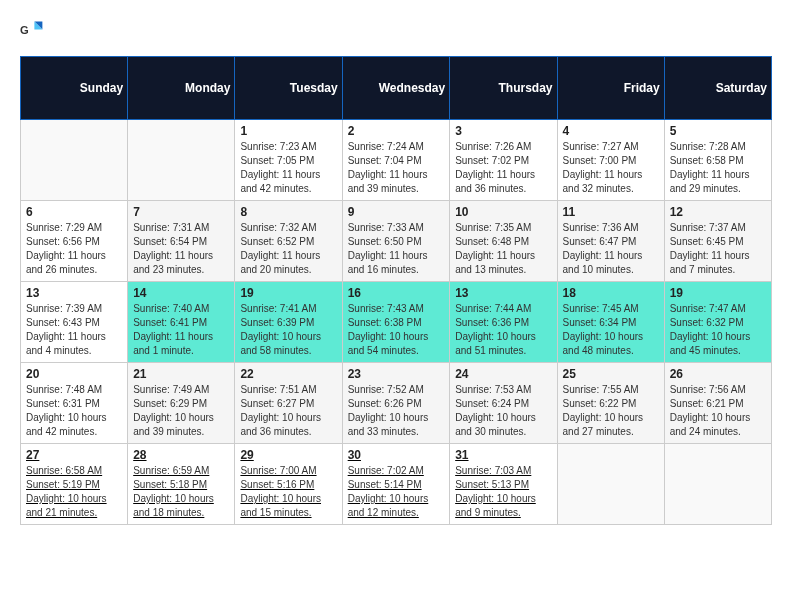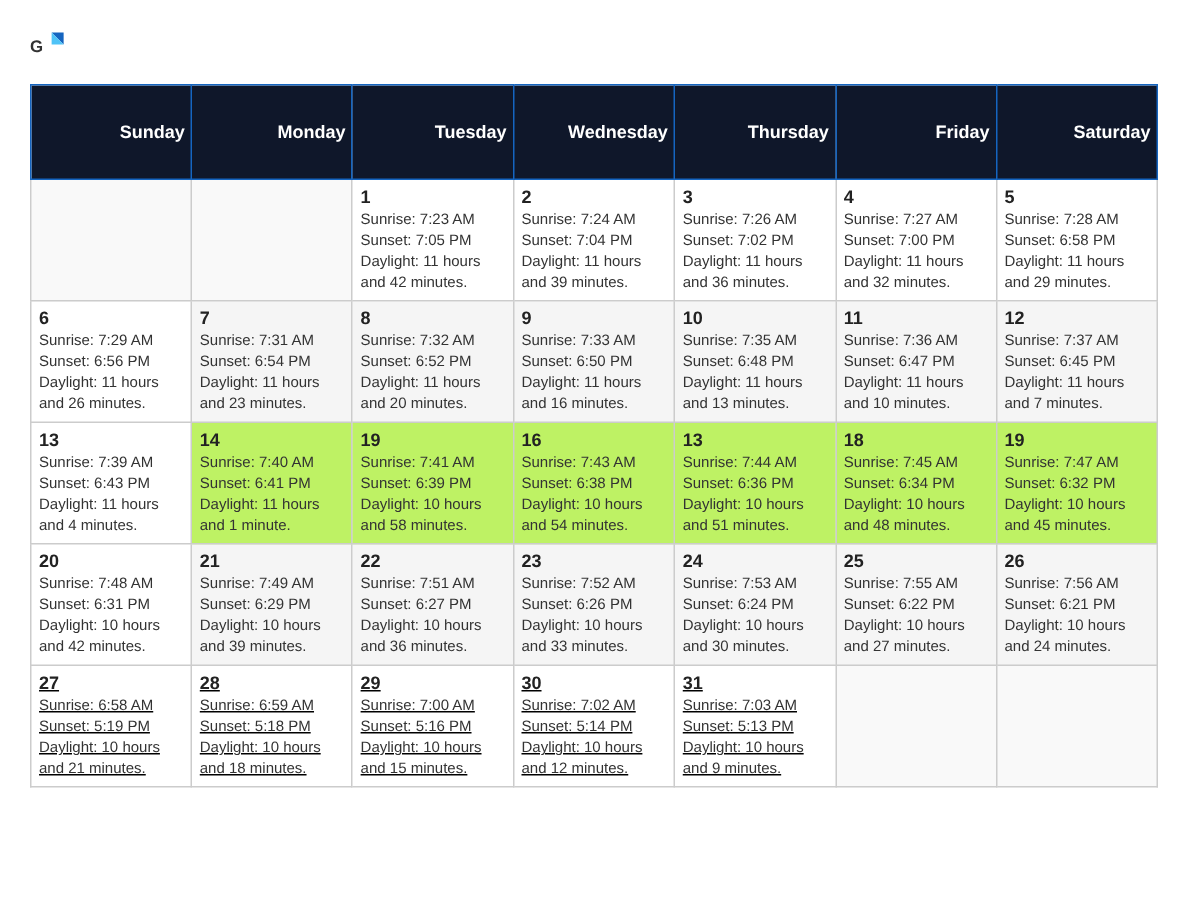--- a/index.html
+++ b/index.html
@@ -77,21 +77,21 @@
       font-size: 10px;
       color: #333;
       line-height: 1.4;
     }
     .empty-cell {
       background: #f9f9f9 !important;
     }
     
     .row-1 td { background: #fff; }
     .row-2 td { background: #f0f4f8; }
-    .row-3 td { background: #bef264; }
+    .row-3 td { background: #5eead4; }
     .row-4 td { background: #f0f4f8; }
     .row-5 td { background: #fff; text-decoration: underline; }
   </style>
 </head>
 <body>
 
 <div class="header-area">
   <div class="logo">
     <svg class="logo-icon" viewBox="0 0 30 25" xmlns="http://www.w3.org/2000/svg">
       <text x="0" y="18" font-size="14" font-weight="bold" fill="#333">G</text>

